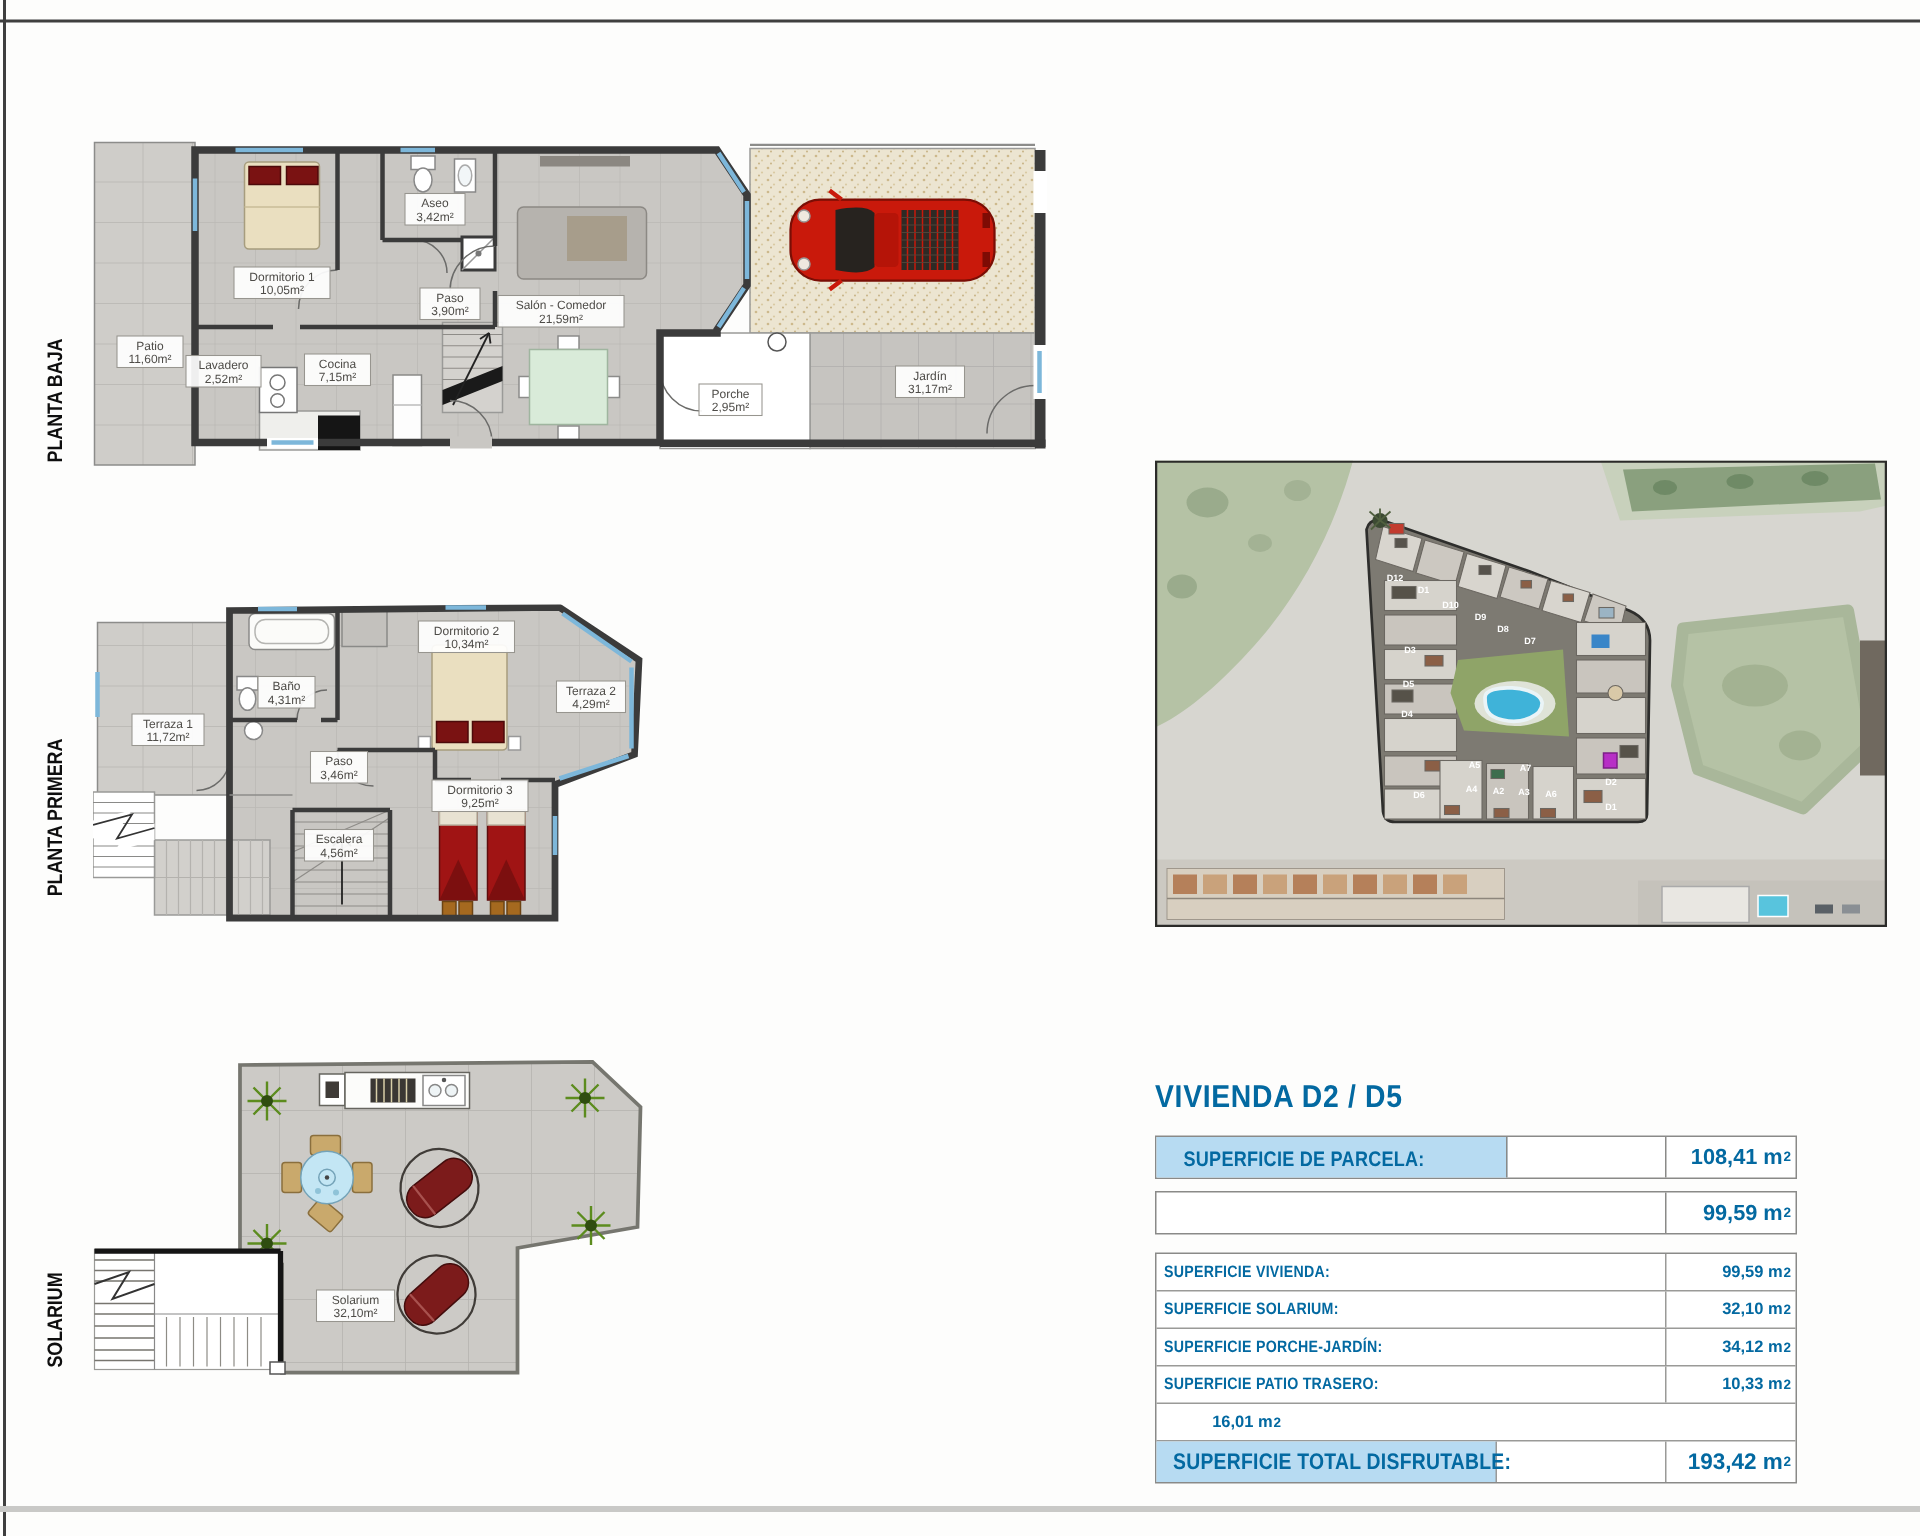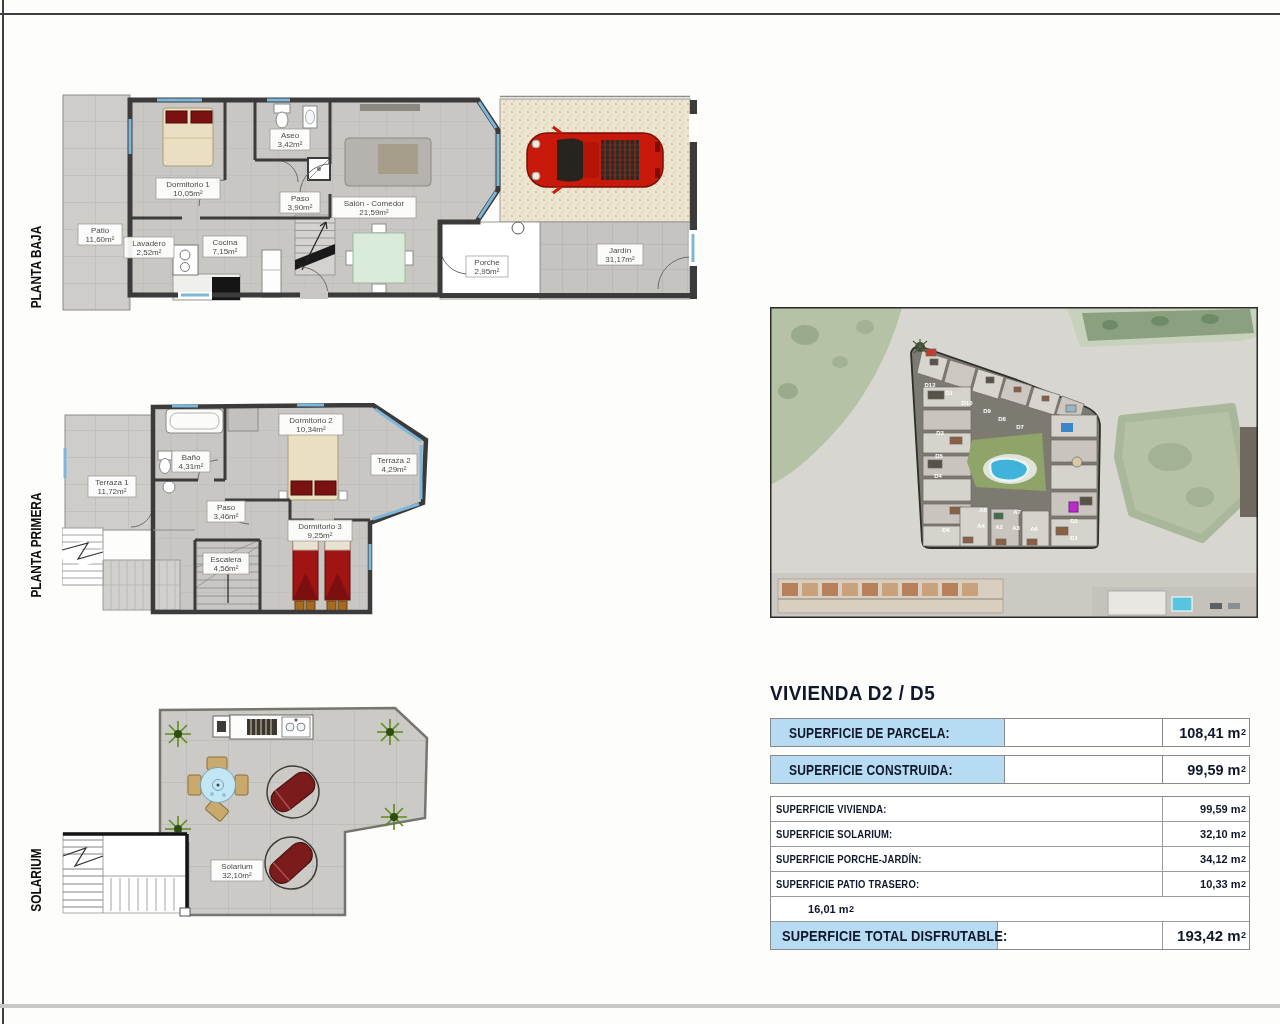--- a/index.html
+++ b/index.html
@@ -14,21 +14,21 @@
   .fbot{position:absolute;left:0;top:1004px;width:1280px;height:4px;background:#c9c9c7;}
   .vlabel{position:absolute;height:18px;line-height:18px;text-align:center;font-weight:bold;
           font-size:14px;color:#0e0e0e;white-space:nowrap;
           transform:rotate(-90deg) scaleX(0.85);}
   .plan,.aerial{position:absolute;}
   
   .rl-box{fill:#ffffff;fill-opacity:.92;stroke:#97958f;stroke-width:.7;}
   .rl{font-size:8px;fill:#4e4c48;text-anchor:middle;font-family:"Liberation Sans",sans-serif;}
   .ulbl{font:bold 6px "Liberation Sans",sans-serif;fill:#ffffff;text-anchor:middle;}
   
-  .summary{position:absolute;left:770px;top:681px;width:480px;color:#0f172a;}
+  .summary{position:absolute;left:770px;top:720px;width:428px;color:#0369a1;}
   .sum-title{font-size:21px;font-weight:bold;letter-spacing:.5px;transform:scaleX(0.9);
              transform-origin:left center;margin-bottom:13px;white-space:nowrap;}
   .hl-row{display:flex;height:27px;border:1px solid #8a8a88;background:#fff;margin-bottom:8px;align-items:stretch;}
   .hl-label{width:215px;background:var(--highlight-blue);border-right:1px solid #8a8a88;display:flex;
             align-items:center;padding-left:18px;font-weight:bold;font-size:14px;}
   .hl-label span,.d-label span,.t-label span{transform:scaleX(0.86);transform-origin:left center;
             white-space:nowrap;letter-spacing:.2px;}
   .hl-mid{flex:1;border-right:1px solid #8a8a88;}
   .hl-value{width:83px;display:flex;align-items:center;justify-content:flex-end;padding-right:3px;
             font-weight:bold;font-size:14.5px;}
@@ -565,23 +565,20 @@
       <div class="hl-label">
           <span>SUPERFICIE DE PARCELA:</span>
         </div>
       <div class="hl-mid"></div>
       <div class="hl-value">
           <span>108,41 m</span>
           <sup>2</sup>
         </div>
     </div>
     <div class="hl-row">
-      <div class="hl-label">
-          <span>SUPERFICIE CONSTRUIDA:</span>
-        </div>
       <div class="hl-mid"></div>
       <div class="hl-value">
           <span>99,59 m</span>
           <sup>2</sup>
         </div>
     </div>
 
     <div class="detail">
       <div class="d-row">
         <div class="d-label">

